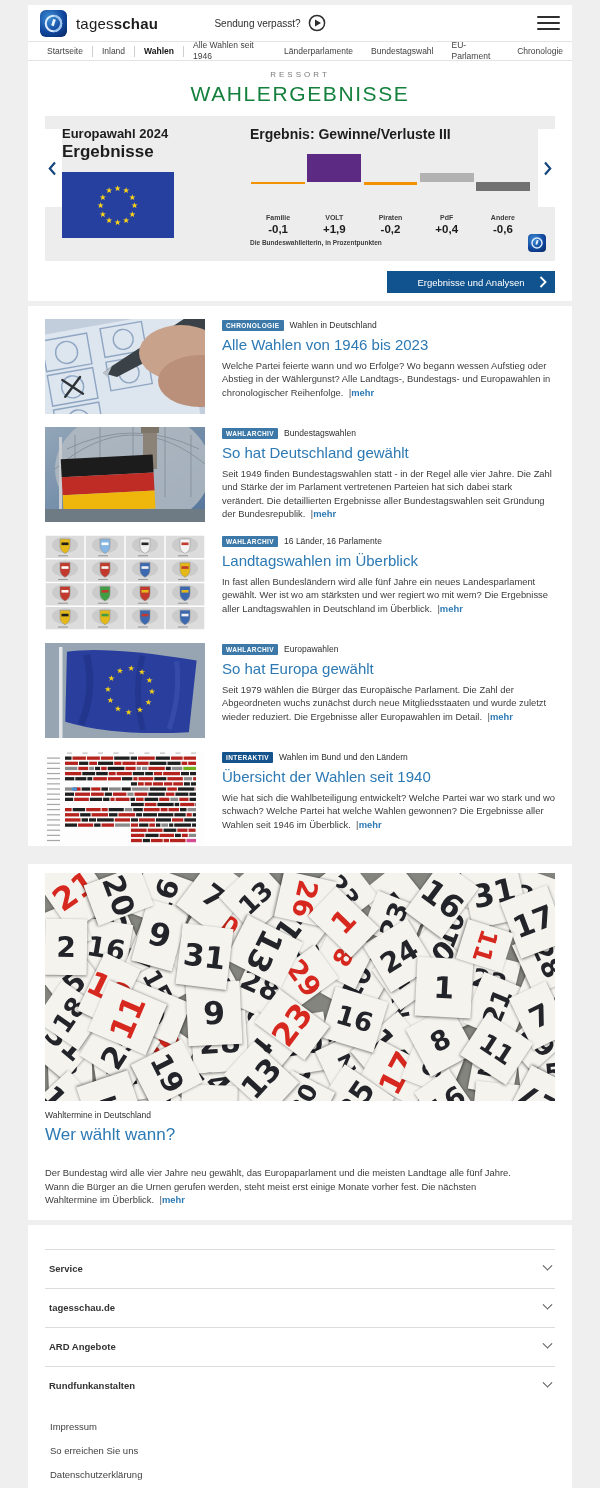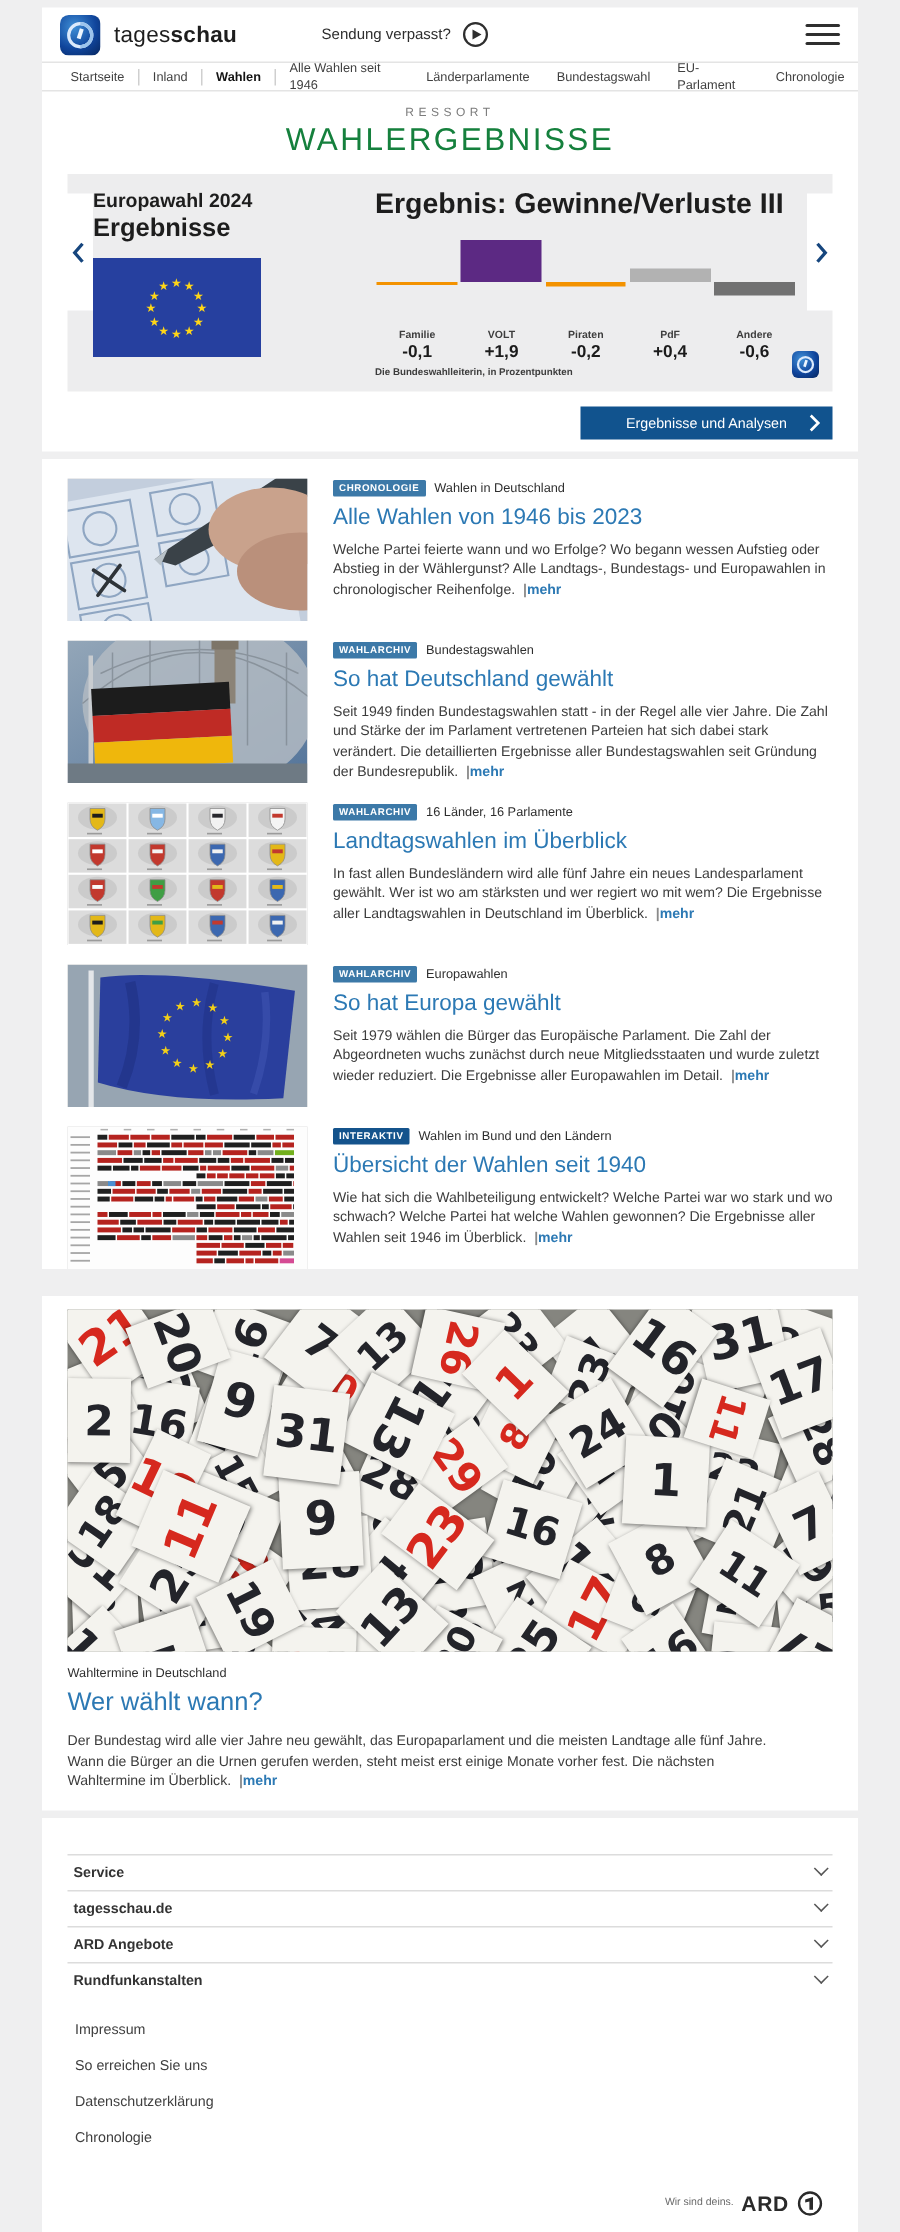--- a/index.html
+++ b/index.html
@@ -28,21 +28,21 @@
   .ressort-title { font-size:21px; letter-spacing:1.6px; color:#15803d; margin-top:3px; font-weight:400; }
 
   
   .teaser-box { margin:10px 17px 0; background:#ededee; height:145px; display:flex; position:relative; cursor:pointer; }
   .teaser-left { width:183px; padding:10px 0 0 17px; flex:none; }
   .teaser-kicker { font-size:13px; font-weight:bold; color:#1d1d1d; }
   .teaser-title { font-size:17px; font-weight:bold; color:#1d1d1d; margin-top:1px; }
   .eu-flag { position:relative; width:112px; height:66px; background:#26409f; margin-top:10px; overflow:hidden; }
   .eu-flag .star { position:absolute; color:#ffd617; line-height:1; }
   .carousel { flex:1; position:relative; padding:10px 24px 0 22px; }
-  .chart-title { font-size:19px; font-weight:bold; color:#1d1d1d; }
+  .chart-title { font-size:14px; font-weight:bold; color:#1d1d1d; }
   .chart-bars { position:relative; height:48px; margin-top:6px; }
   .chart-slot { position:absolute; top:0; height:48px; }
   .chart-bar { position:absolute; left:2%; width:96%; }
   .chart-labels { display:flex; margin-top:18px; text-align:center; }
   .chart-cell { flex:1; }
   .chart-name { font-size:7px; font-weight:bold; color:#3d3d3d; }
   .chart-val { font-size:11.5px; font-weight:bold; color:#1b1b1b; margin-top:2px; }
   .chart-source { font-size:6.5px; font-weight:bold; color:#3d3d3d; margin-top:4px; }
   .car-arrow { position:absolute; top:13px; width:19px; height:78px; background:#fff; display:flex; align-items:center; justify-content:center; cursor:pointer; }
   .car-prev { left:-2px; } .car-next { right:-2px; }
@@ -66,25 +66,25 @@
   .more-sep { color:#8a8a8a; font-weight:bold; }
   .more { color:#2c79b4; font-weight:bold; cursor:pointer; }
 
   
   .feature { padding:9px 17px 0; }
   .feature-img { height:228px; position:relative; overflow:hidden; background:#85857f; cursor:pointer; }
   .cal-tile { position:absolute; background:#f4f3ee; box-shadow:0 1px 3px rgba(0,0,0,0.5); display:flex; align-items:center; justify-content:center; }
   .cal-tile span { font-weight:bold; font-family:"DejaVu Sans", sans-serif; }
   .feature .topline { margin-top:9px; }
   .feature-title { font-size:17px; color:#2c79b4; margin-top:5px; font-weight:400; cursor:pointer; }
-  .feature-text { font-size:9.4px; line-height:13.5px; color:#3c3c3c; margin-top:8px; max-width:480px; }
+  .feature-text { font-size:9.4px; line-height:13.5px; color:#3c3c3c; margin-top:21px; max-width:480px; }
 
   
   .footer { padding:24px 17px 12px; }
-  .acc-row { display:flex; justify-content:space-between; align-items:center; height:24px; border-top:1px solid #dcdcdc; padding:0 4px; cursor:pointer; }
+  .acc-row { display:flex; justify-content:space-between; align-items:center; height:39px; border-top:1px solid #dcdcdc; padding:0 4px; cursor:pointer; }
   .acc-row:last-of-type { border-bottom:1px solid #dcdcdc; }
   .acc-label { font-size:9.5px; font-weight:bold; color:#333; }
   .chev { width:7px; height:7px; border-right:1.4px solid #555; border-bottom:1.4px solid #555; transform:rotate(45deg) translate(-2px,-2px); }
   .flinks { margin-top:10px; }
   .flink { font-size:9.5px; color:#3f3f3f; padding:6.5px 5px; cursor:pointer; }
   .ard-row { display:flex; justify-content:flex-end; align-items:center; margin-top:22px; gap:5px; padding-right:6px; }
   .ard-slogan { font-size:7px; color:#6b6b6b; }
   .ard-brand { font-size:14px; font-weight:bold; letter-spacing:0.5px; color:#2a2a2a; }
   .copyright { margin:0 28px; background:#e5e5e5; height:30px; display:flex; align-items:center; padding-left:22px; font-size:7px; color:#929292; }
 </style>

